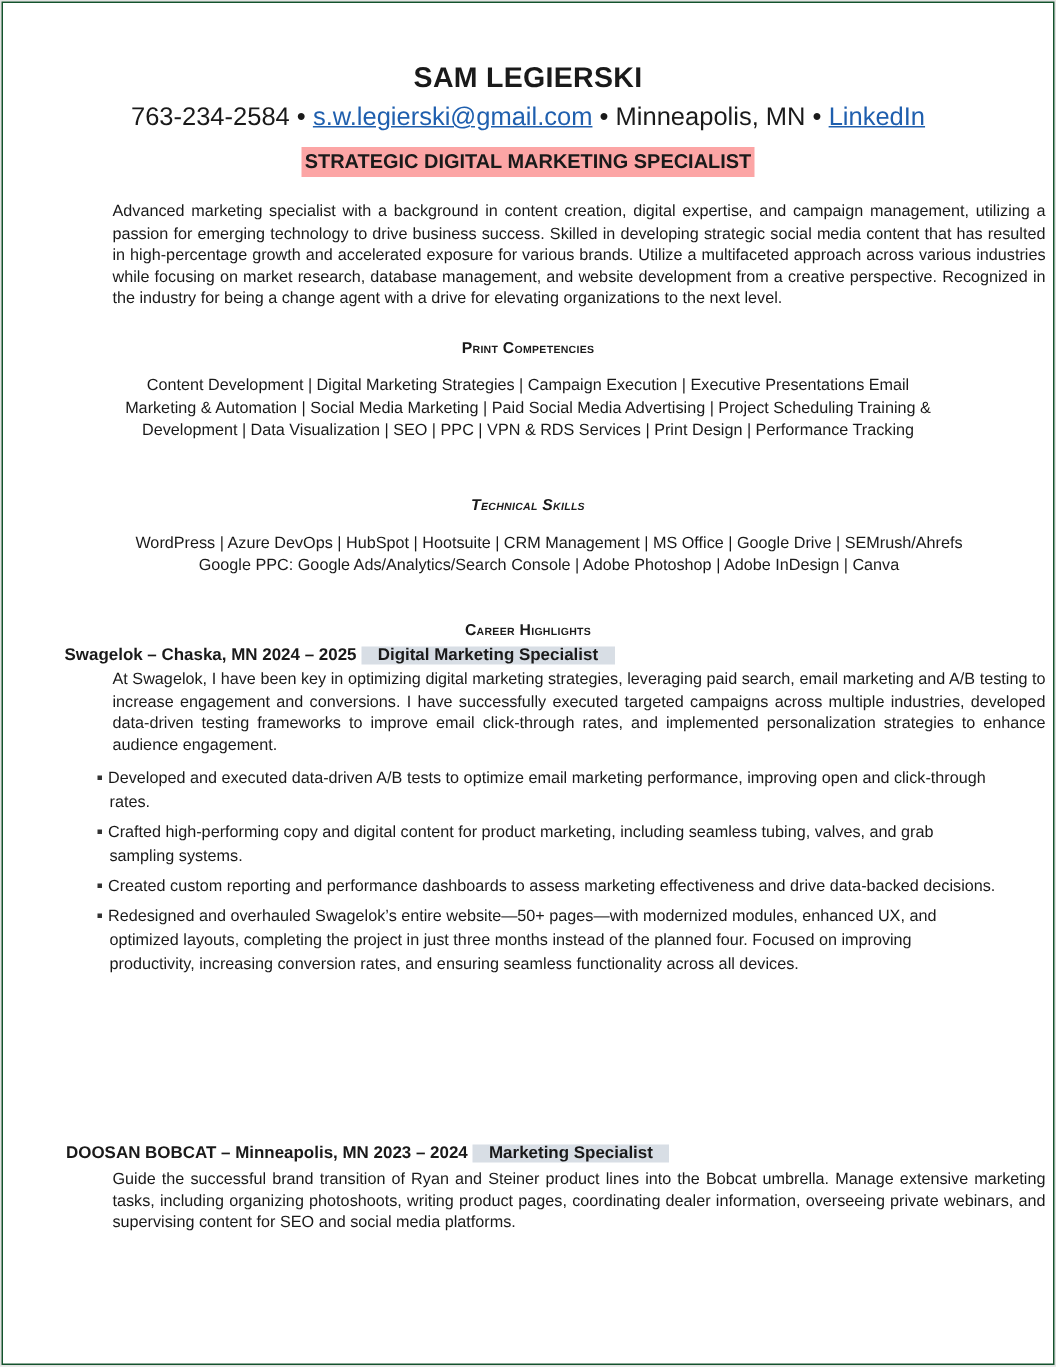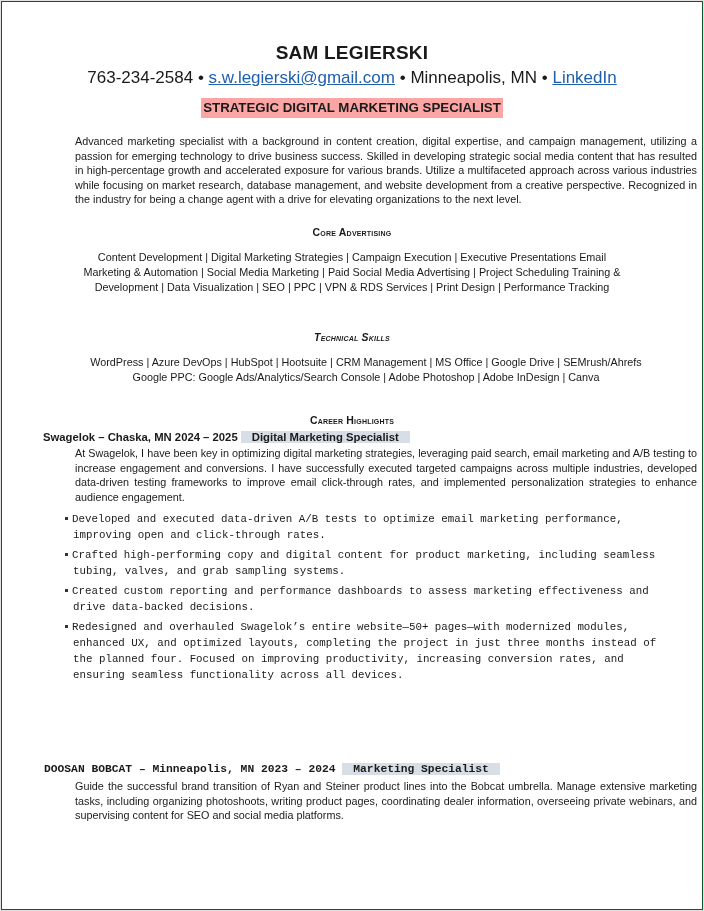--- a/index.html
+++ b/index.html
@@ -15,21 +15,21 @@
   .contact { top: 66px; font-size: 17px; }
   .contact a { color: #1f5fae; text-decoration: underline; }
   .title-wrap { top: 96px; }
   .title-hl { display: inline-block; background: #fca5a5; padding: 1px 2px; font-size: 13.3px; font-weight: bold; line-height: 18px; }
   .para { left: 41px; width: 622px; font-size: 10.8px; line-height: 14.6px; text-align: justify; text-align-last: left; margin-left: 32px; }
   .section-h { font-size: 10.5px; font-weight: bold; font-variant: small-caps; letter-spacing: 0.2px; }
   .centered-block { font-size: 10.8px; line-height: 15px; }
   .job-h { left: 41px; font-size: 11.3px; font-weight: bold; }
   .job-h .hl { background: #d8dee5; padding: 0 11px; }
   .bullets { left: 63px; width: 600px; margin: 0; padding: 0; list-style: none; font-size: 10.8px; line-height: 15.8px; }
-  .bullets li { position: relative; padding-left: 8px; text-indent: -8px; margin-bottom: 4.5px; font-family: Liberation Mono, monospace; }
+  .bullets li { position: relative; padding-left: 8px; text-indent: -8px; margin-bottom: 4.5px; }
   .bullets li .sq { display: inline-block; width: 3px; height: 3px; background: #333; vertical-align: middle; margin-right: 4px; position: relative; top: -1px; }
   .hang { padding-left: 22px; text-indent: -22px; }
 </style>
 </head>
 <body>
 
 <div class="page">
 
   <div class="abs center name">SAM LEGIERSKI</div>
 
@@ -42,21 +42,21 @@
     <span>•</span>
     <a href="#">LinkedIn</a>
   </div>
 
   <div class="abs center title-wrap">
     <span class="title-hl">STRATEGIC DIGITAL MARKETING SPECIALIST</span>
   </div>
 
   <div class="abs para" style="top:132px;">Advanced marketing specialist with a background in content creation, digital expertise, and campaign management, utilizing a passion for emerging technology to drive business success. Skilled in developing strategic social media content that has resulted in high-percentage growth and accelerated exposure for various brands. Utilize a multifaceted approach across various industries while focusing on market research, database management, and website development from a creative perspective. Recognized in the industry for being a change agent with a drive for elevating organizations to the next level.</div>
 
-  <div class="abs center section-h" style="top:224px;">Core Advertising</div>
+  <div class="abs center section-h" style="top:224px;">Print Competencies</div>
   <div class="abs center centered-block" style="top:248px;">
     <div>Content Development | Digital Marketing Strategies | Campaign Execution | Executive Presentations Email</div>
     <div>Marketing &amp; Automation | Social Media Marketing | Paid Social Media Advertising | Project Scheduling Training &amp;</div>
     <div>Development | Data Visualization | SEO | PPC | VPN &amp; RDS Services | Print Design | Performance Tracking</div>
   </div>
 
   <div class="abs center section-h" style="top:329px;font-style:italic;">Technical Skills</div>
   <div class="abs center centered-block" style="top:353px;padding-left:28px;">
     <div>WordPress | Azure DevOps | HubSpot | Hootsuite | CRM Management | MS Office | Google Drive | SEMrush/Ahrefs</div>
     <div>Google PPC: Google Ads/Analytics/Search Console | Adobe Photoshop | Adobe InDesign | Canva</div>
@@ -70,19 +70,19 @@
   </div>
   <div class="abs para" style="top:444px;">At Swagelok, I have been key in optimizing digital marketing strategies, leveraging paid search, email marketing and A/B testing to increase engagement and conversions. I have successfully executed targeted campaigns across multiple industries, developed data-driven testing frameworks to improve email click-through rates, and implemented personalization strategies to enhance audience engagement.</div>
 
   <ul class="abs bullets" style="top:510px;">
     <li class="hang"><span class="sq"></span><span>Developed and executed data-driven A/B tests to optimize email marketing performance, improving open and click-through rates.</span></li>
     <li class="hang"><span class="sq"></span><span>Crafted high-performing copy and digital content for product marketing, including seamless tubing, valves, and grab sampling systems.</span></li>
     <li class="hang"><span class="sq"></span><span>Created custom reporting and performance dashboards to assess marketing effectiveness and drive data-backed decisions.</span></li>
     <li class="hang"><span class="sq"></span><span>Redesigned and overhauled Swagelok’s entire website—50+ pages—with modernized modules, enhanced UX, and optimized layouts, completing the project in just three months instead of the planned four. Focused on improving productivity, increasing conversion rates, and ensuring seamless functionality across all devices.</span></li>
   </ul>
 
-  <div class="abs job-h" style="top:761px; left:42px;font-family:Liberation Mono, monospace;">
+  <div class="abs job-h" style="top:761px; left:42px;">
     <span>DOOSAN BOBCAT – Minneapolis, MN 2023 – 2024</span>
     <span class="hl">Marketing Specialist</span>
   </div>
   <div class="abs para" style="top:777px;">Guide the successful brand transition of Ryan and Steiner product lines into the Bobcat umbrella. Manage extensive marketing tasks, including organizing photoshoots, writing product pages, coordinating dealer information, overseeing private webinars, and supervising content for SEO and social media platforms.</div>
 
 </div>
 
 </body></html>

